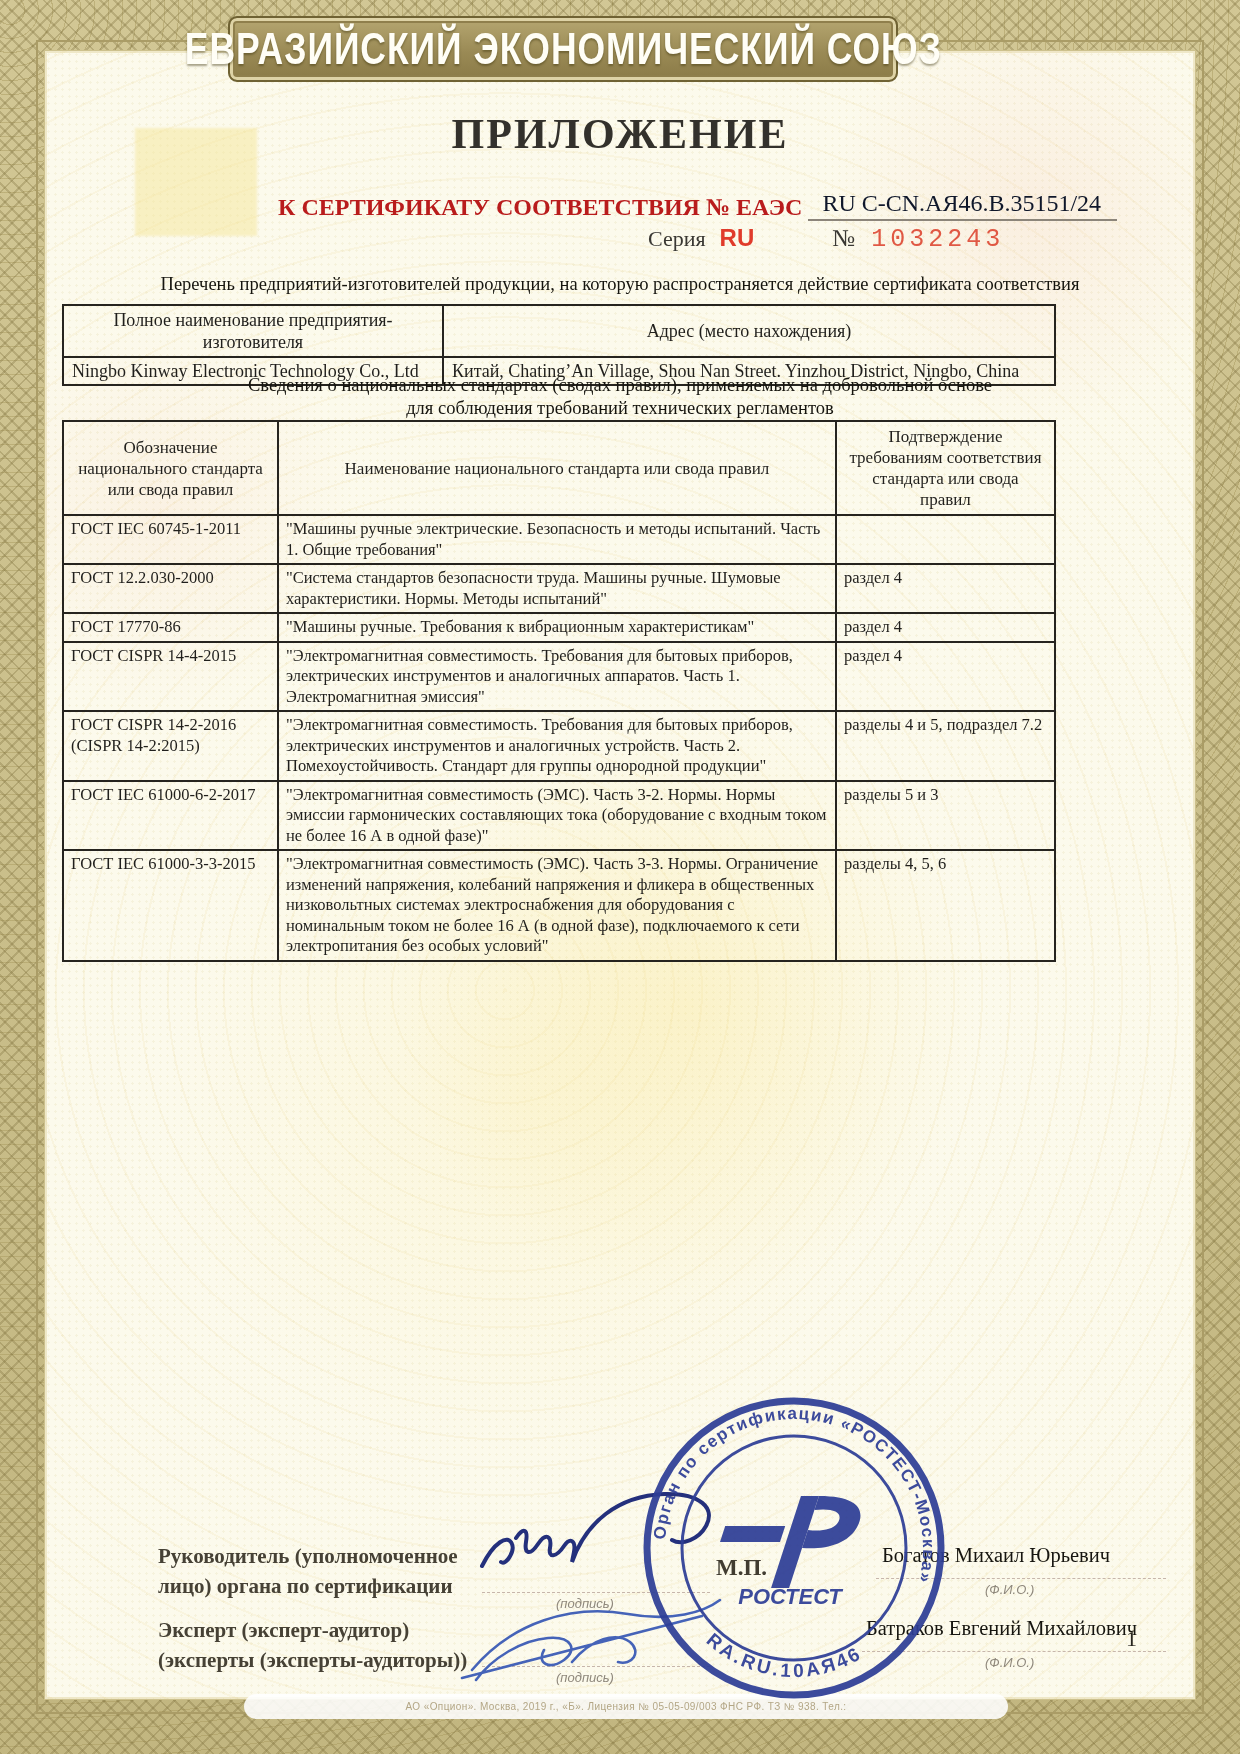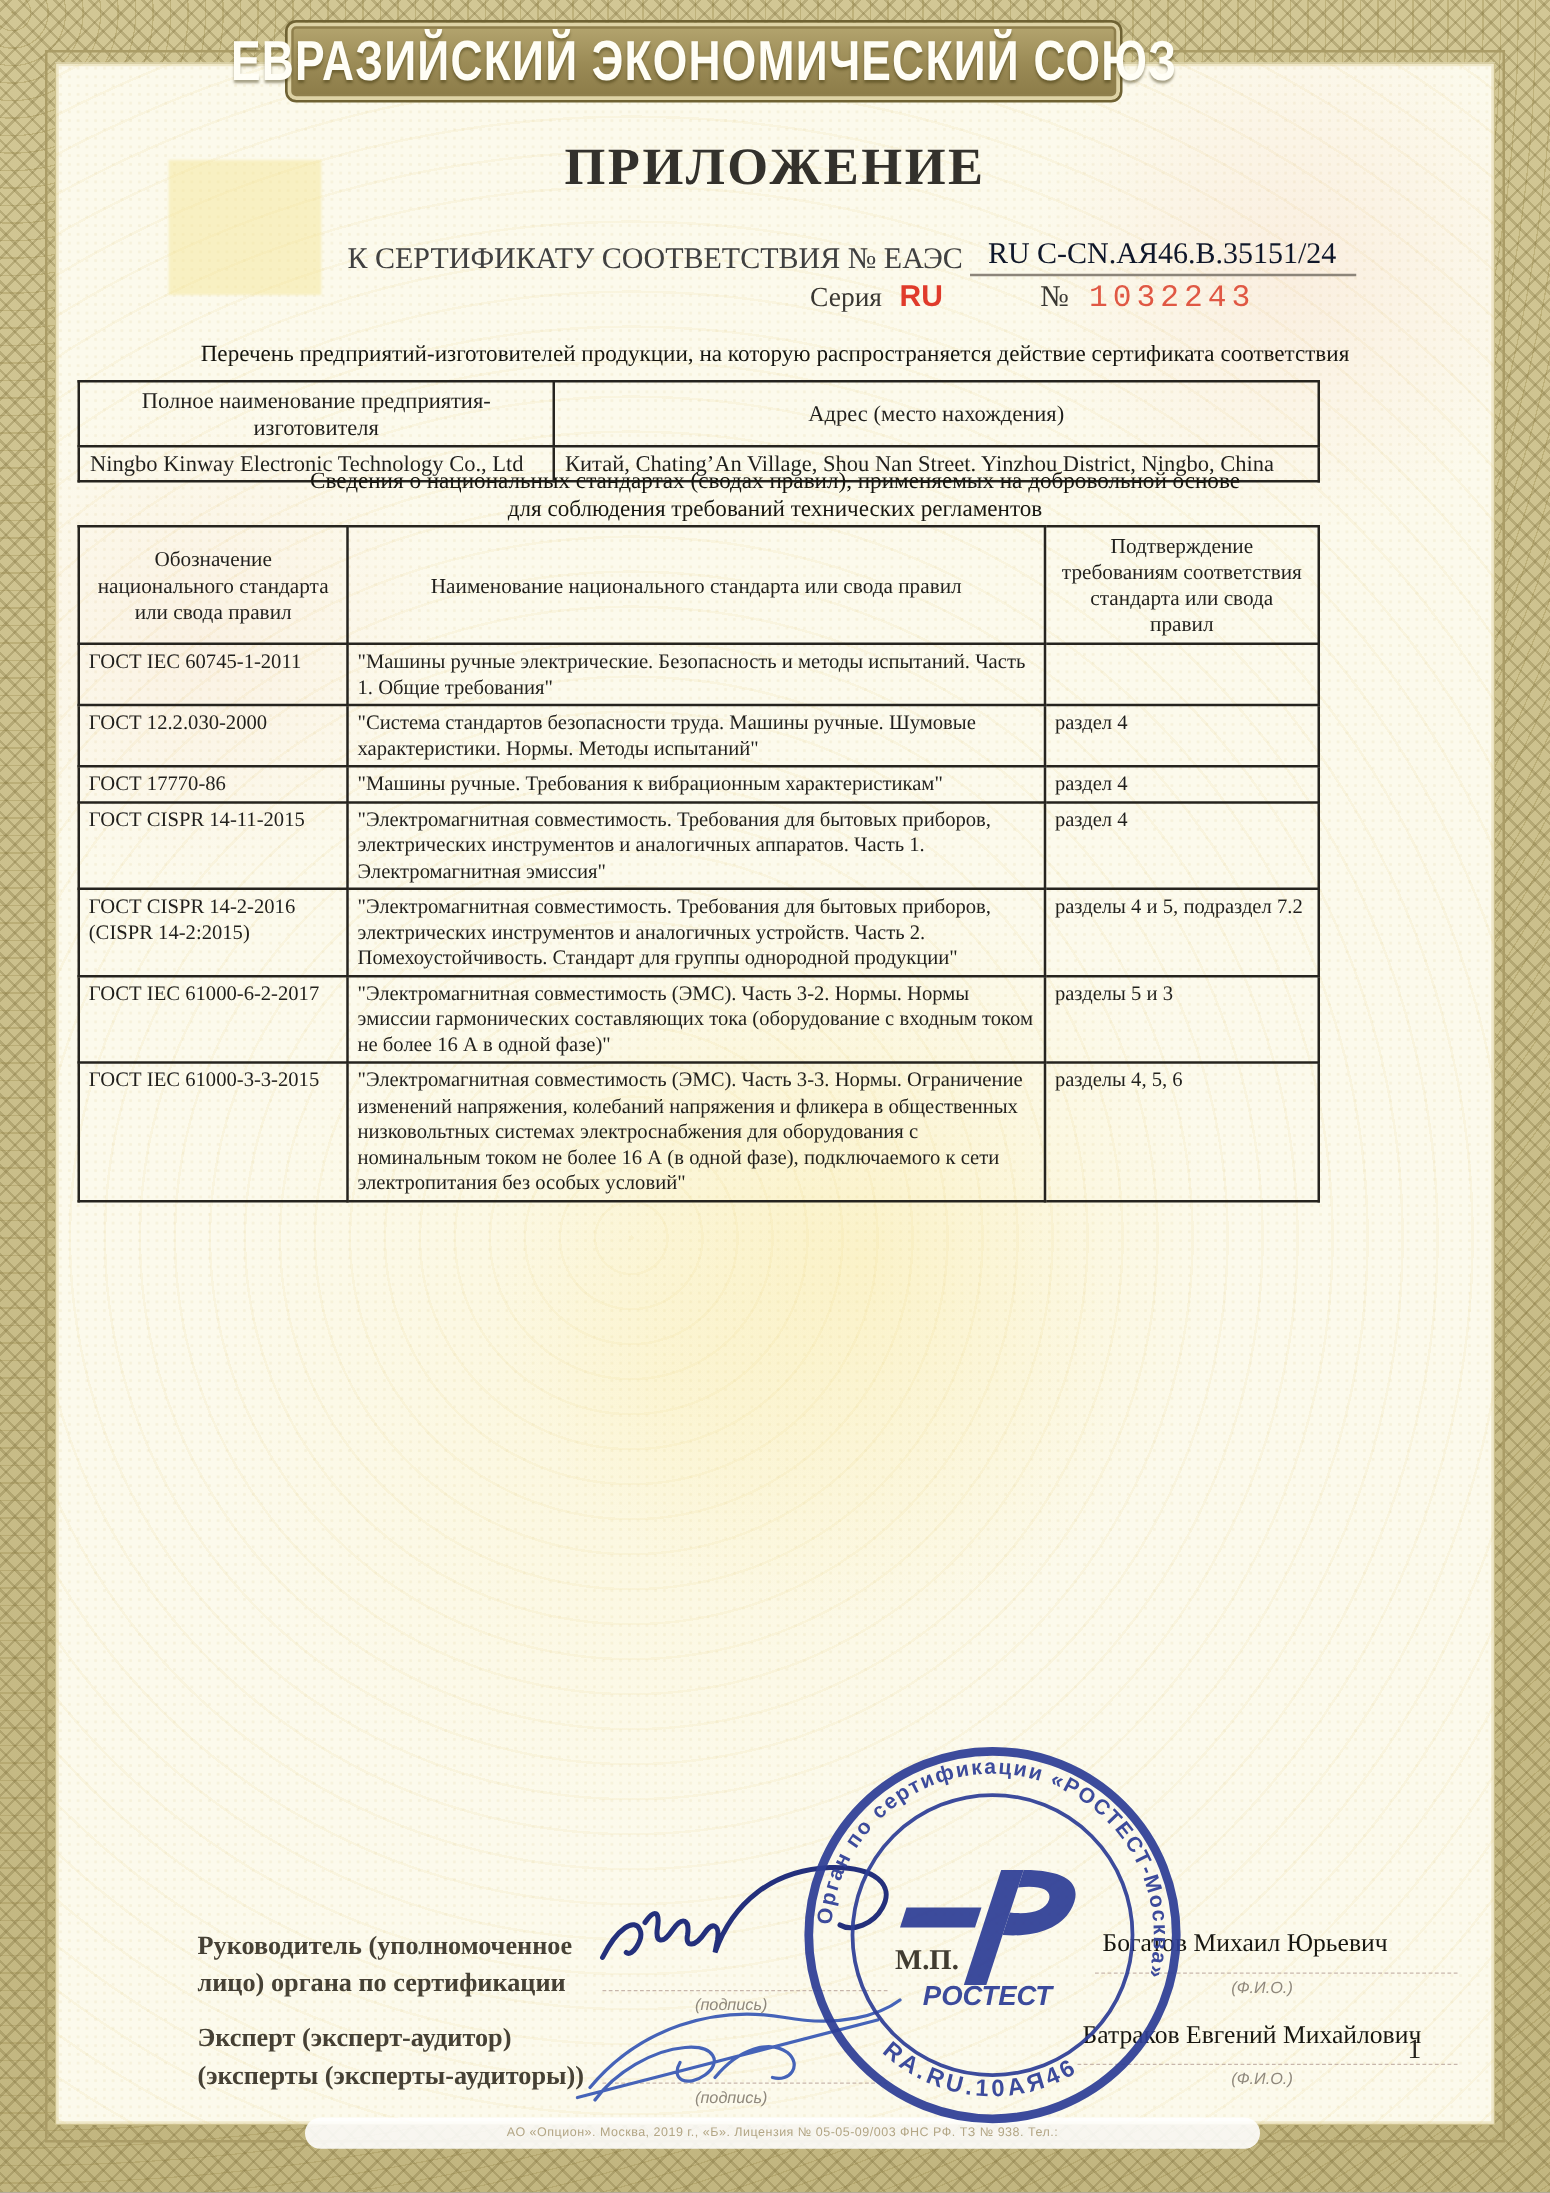--- a/index.html
+++ b/index.html
@@ -60,21 +60,21 @@
     text-shadow:0 2px 2px rgba(60,50,10,.45);
   }
   
   .title{
     position:absolute;top:110px;left:0;right:0;text-align:center;
     font-size:42px;font-weight:bold;letter-spacing:2px;color:#33312c;z-index:2;
   }
   .subtitle-row{
     position:absolute;left:278px;top:190px;display:flex;align-items:flex-end;z-index:2;
   }
-  .subtitle-label{font-size:24px;font-weight:normal;color:#404040;white-space:nowrap;}
+  .subtitle-label{font-size:24px;font-weight:bold;color:#b91c1c;white-space:nowrap;}
   .cert-number{
     font-size:24px;color:#0f172a;border-bottom:2px solid #8c857a;
     padding:0 10px 2px 14px;margin-left:6px;white-space:nowrap;min-width:285px;
   }
   .series-row{
     position:absolute;left:648px;top:224px;display:flex;align-items:baseline;z-index:2;
   }
   .series-label{font-size:22px;color:#3a3833;}
   .series-value{font-size:24px;font-weight:bold;color:#e03b2b;font-family:"Liberation Sans",sans-serif;margin-left:14px;}
   .number-label{font-size:24px;color:#3a3833;margin-left:78px;}
@@ -184,21 +184,21 @@
         <td class="c1">ГОСТ 12.2.030-2000</td>
         <td class="c2">"Система стандартов безопасности труда. Машины ручные. Шумовые характеристики. Нормы. Методы испытаний"</td>
         <td class="c3">раздел 4</td>
       </tr>
       <tr>
         <td class="c1">ГОСТ 17770-86</td>
         <td class="c2">"Машины ручные. Требования к вибрационным характеристикам"</td>
         <td class="c3">раздел 4</td>
       </tr>
       <tr>
-        <td class="c1">ГОСТ CISPR 14-11-2015</td>
+        <td class="c1">ГОСТ CISPR 14-4-2015</td>
         <td class="c2">"Электромагнитная совместимость. Требования для бытовых приборов, электрических инструментов и аналогичных аппаратов. Часть 1. Электромагнитная эмиссия"</td>
         <td class="c3">раздел 4</td>
       </tr>
       <tr>
         <td class="c1">ГОСТ CISPR 14-2-2016 (CISPR 14-2:2015)</td>
         <td class="c2">"Электромагнитная совместимость. Требования для бытовых приборов, электрических инструментов и аналогичных устройств. Часть 2. Помехоустойчивость. Стандарт для группы однородной продукции"</td>
         <td class="c3">разделы 4 и 5, подраздел 7.2</td>
       </tr>
       <tr>
         <td class="c1">ГОСТ IEC 61000-6-2-2017</td>

